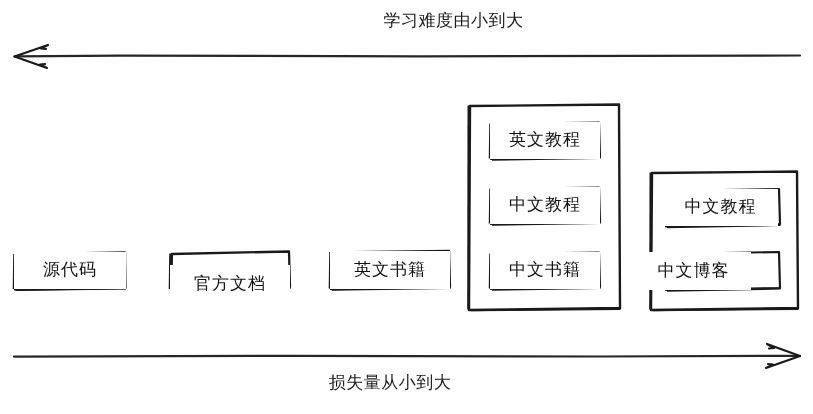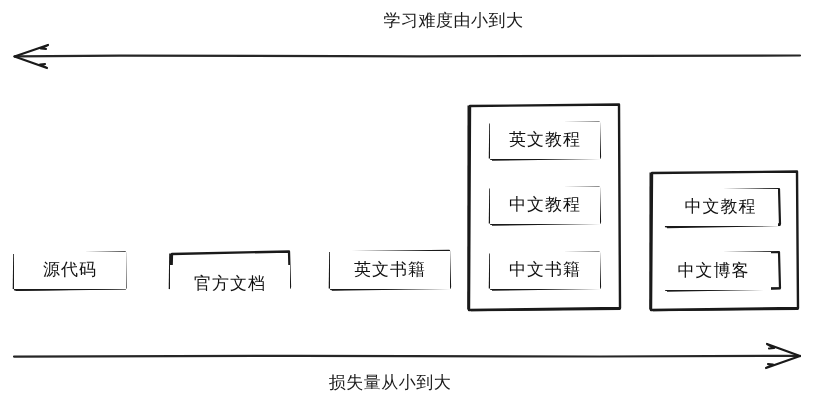--- a/index.html
+++ b/index.html
@@ -149,15 +149,15 @@
 </div>
 
 <div class="node" style="left:490px; top:252px; width:110px; height:37px;">
   <span class="node-text">中文书籍</span>
 </div>
 
 <div class="node" style="left:663px; top:189px; width:115px; height:37px;">
   <span class="node-text">中文教程</span>
 </div>
 
-<div class="node" style="left:656px; top:252px; width:115px; height:38px;">
+<div class="node" style="left:636px; top:252px; width:115px; height:38px;">
   <span class="node-text">中文博客</span>
 </div>
 
 </body></html>

